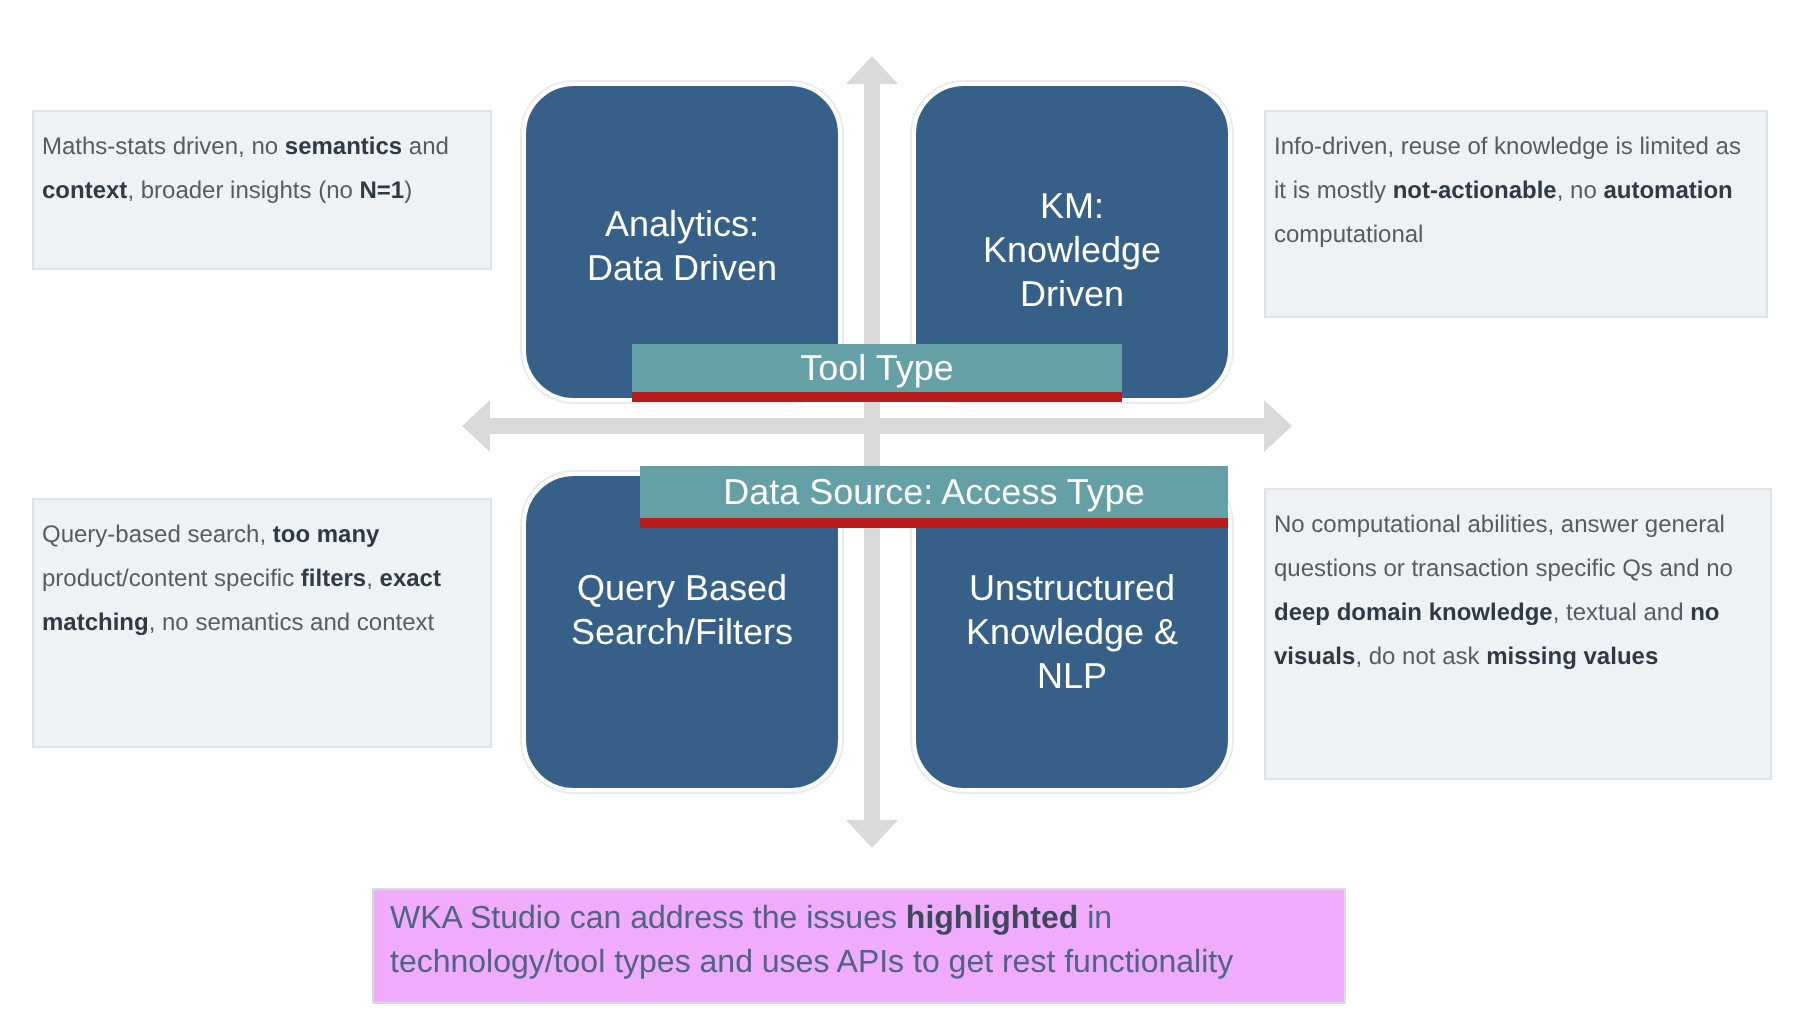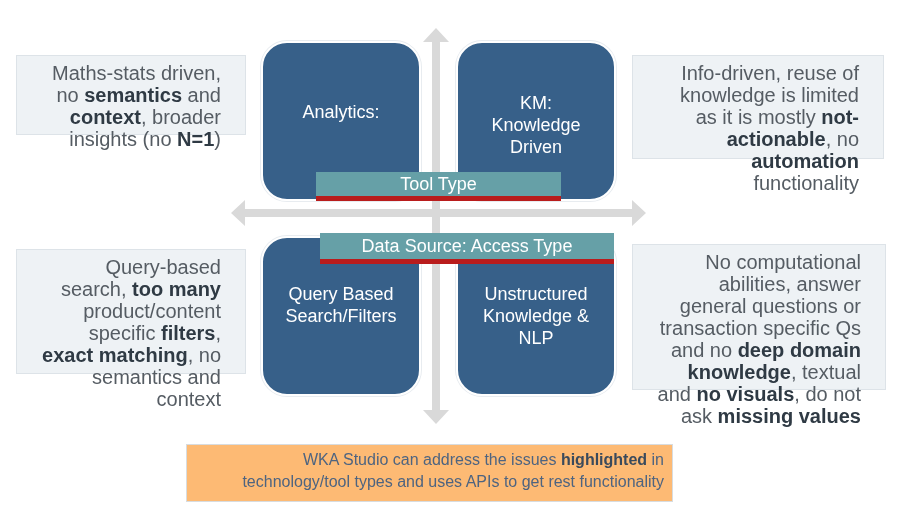--- a/index.html
+++ b/index.html
@@ -5,61 +5,61 @@
   html, body { margin: 0; padding: 0; }
   body {
     width: 900px; height: 516px; position: relative; overflow: hidden;
     background: #ffffff;
     font-family: "Liberation Sans", "DejaVu Sans", sans-serif;
   }
   .abs { position: absolute; }
   .note {
     position: absolute; box-sizing: border-box;
     background: #eef2f5; border: 1px solid #dde3e8;
-    color: #555c63; font-size: 20px; line-height: 22px;
-    padding: 6px 24px;
-    text-align: right;
+    color: #555c63; font-size: 12px; line-height: 22px;
+    padding: 6px 4px;
   }
   .note b { color: #2f3a44; font-weight: bold; }
   .quad {
     position: absolute; box-sizing: border-box;
     background: #376089; border-radius: 26px;
     border: 2px solid #ffffff;
     box-shadow: 0 0 0 1px #e8ecf0;
     color: #ffffff; font-size: 18px; line-height: 22px;
     text-align: center;
     display: flex; align-items: flex-start; justify-content: center;
   }
   .label-bar {
     position: absolute; box-sizing: border-box;
     background: #66a0a7; color: #ffffff; font-size: 18px;
     display: flex; align-items: center; justify-content: center;
     border-bottom: 5px solid #b91c1c;
   }
   .summary {
     position: absolute; box-sizing: border-box;
-    background: #fdba74; border: 1px solid #d8dcdf;
+    background: #f0abfc; border: 1px solid #d8dcdf;
     color: #4e6480; font-size: 16px; line-height: 22px;
-    text-align: right; padding: 4px 8px;
+    text-align: left; padding: 4px 8px;
   }
   .summary b { color: #3a4a5c; }
 </style>
 </head>
 <body>
 
 <svg class="abs" width="900" height="516" style="left:0;top:0;">
   <g fill="#d9d9d9">
     <polygon points="436,28 423,42 432,42 432,410 423,410 436,424 449,410 440,410 440,42 449,42"></polygon>
     <polygon points="231,213 245,200 245,209 632,209 632,200 646,213 632,226 632,217 245,217 245,226"></polygon>
   </g>
 </svg>
 
 <div class="quad" style="left:261px;top:41px;width:160px;height:160px;padding-top:58px;">
   <div>
     <div>Analytics:</div>
+    <div>Data Driven</div>
   </div>
 </div>
 <div class="quad" style="left:456px;top:41px;width:160px;height:160px;padding-top:49px;">
   <div>
     <div>KM:</div>
     <div>Knowledge</div>
     <div>Driven</div>
   </div>
 </div>
 <div class="quad" style="left:261px;top:236px;width:160px;height:160px;padding-top:45px;">
@@ -76,21 +76,21 @@
   </div>
 </div>
 
 <div class="label-bar" style="left:316px;top:172px;width:245px;height:29px;">Tool Type</div>
 <div class="label-bar" style="left:320px;top:233px;width:294px;height:31px;">Data Source: Access Type</div>
 
 <div class="note" style="left:16px;top:55px;width:230px;height:80px;">
   <span><span>Maths-stats driven, no </span><b>semantics</b><span> and </span><b>context</b><span>, broader insights (no </span><b>N=1</b><span>)</span></span>
 </div>
 <div class="note" style="left:632px;top:55px;width:252px;height:104px;">
-  <span><span>Info-driven, reuse of knowledge is limited as it is mostly </span><b>not-actionable</b><span>,  no </span><b>automation</b><span> functionality</span></span>
+  <span><span>Info-driven, reuse of knowledge is limited as it is mostly </span><b>not-actionable</b><span>,  no </span><b>automation</b><span> computational</span></span>
 </div>
 <div class="note" style="left:16px;top:249px;width:230px;height:125px;">
   <span><span>Query-based search, </span><b>too many</b><span>  product/content specific </span><b>filters</b><span>, </span><b>exact matching</b><span>, no semantics and context</span></span>
 </div>
 <div class="note" style="left:632px;top:244px;width:254px;height:146px;">
   <span><span>No computational abilities, answer general questions or transaction specific Qs and no </span><b>deep domain knowledge</b><span>, textual and </span><b>no visuals</b><span>, do not ask </span><b>missing values</b></span>
 </div>
 
 <div class="summary" style="left:186px;top:444px;width:487px;height:58px;">
   <span><span>WKA Studio can address the issues </span><b>highlighted</b><span> in technology/tool types and uses APIs to get rest functionality</span></span>

